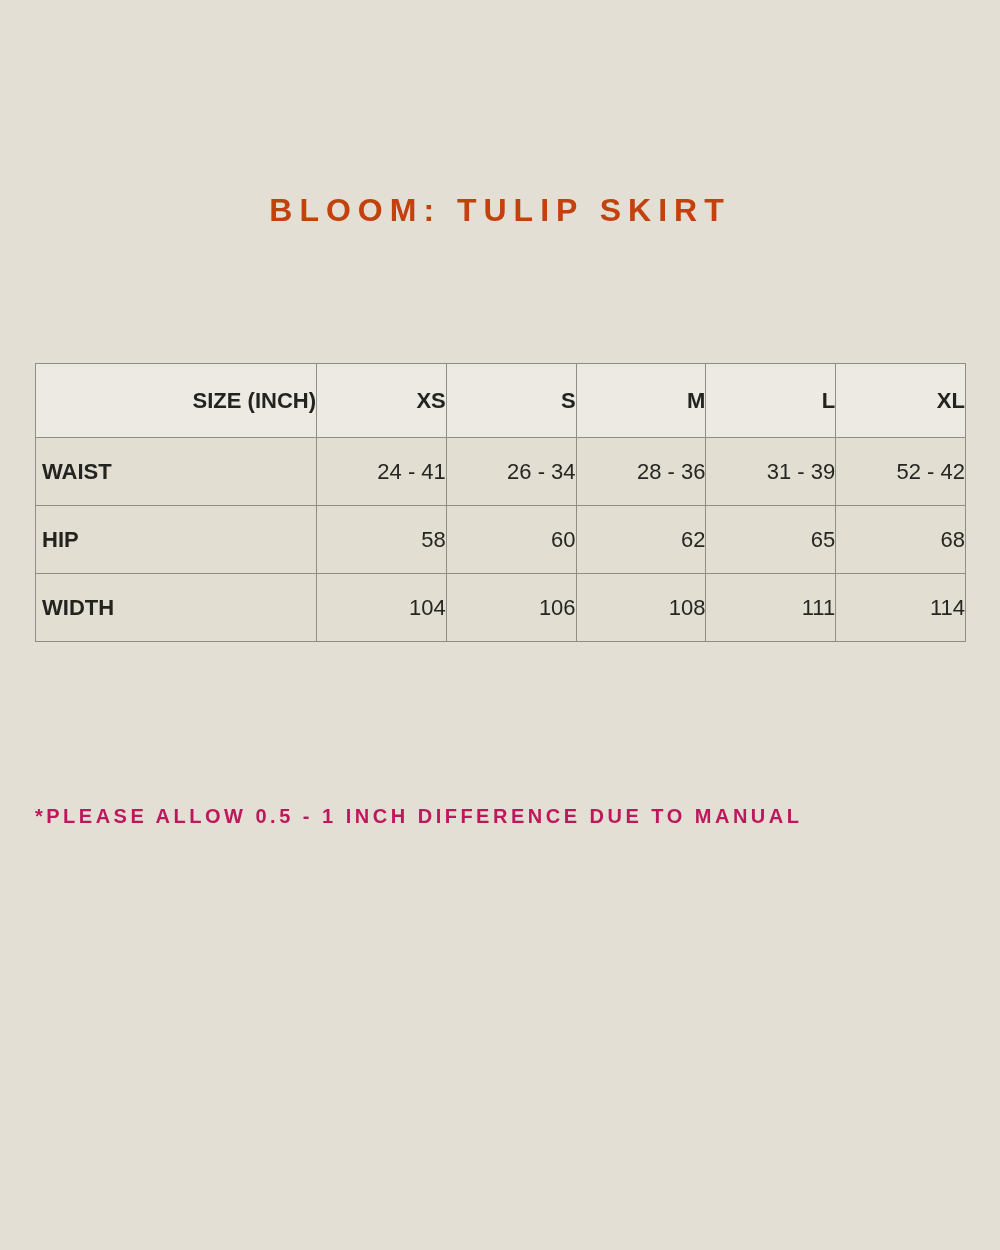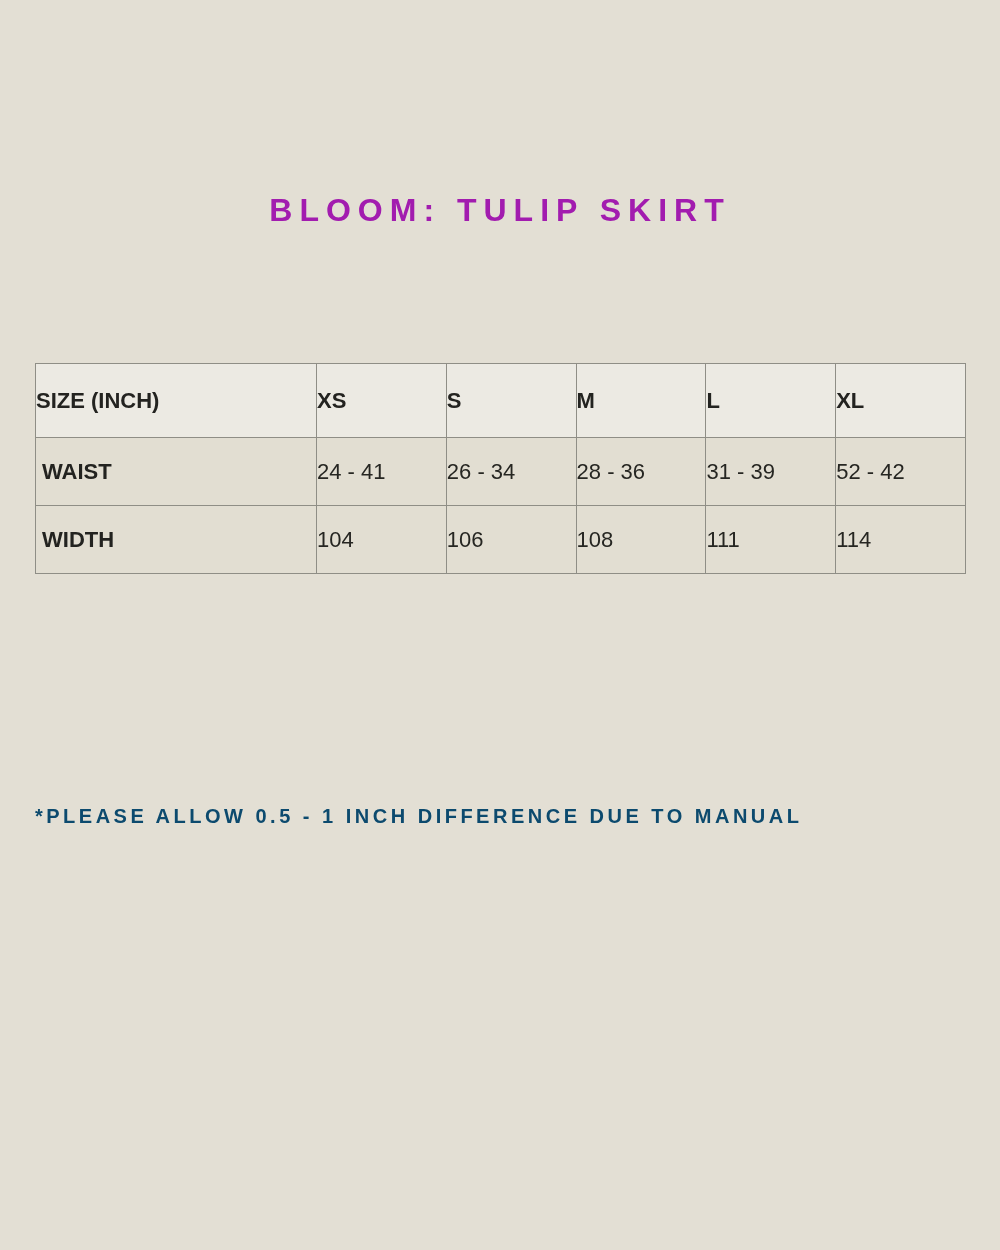--- a/index.html
+++ b/index.html
@@ -16,42 +16,42 @@
 
   .title {
     position: absolute;
     top: 192px;
     left: 0;
     width: 1000px;
     text-align: center;
     font-size: 32px;
     font-weight: bold;
     letter-spacing: 7px;
-    color: #a21caf;
+    color: #c2410c;
     white-space: nowrap;
   }
 
   table.size-chart {
     position: absolute;
     left: 35px;
     top: 363px;
     width: 930px;
     border-collapse: collapse;
     table-layout: fixed;
     color: #262622;
   }
   table.size-chart col.label-col { width: 281px; }
   table.size-chart col.size-col  { width: 129.8px; }
 
   table.size-chart th,
   table.size-chart td {
     border: 1.5px solid #8f8e86;
     font-size: 22px;
     vertical-align: middle;
-    text-align: left;
+    text-align: right;
   }
 
   table.size-chart thead th {
     height: 74px;
     background: #eceae3;
     font-weight: bold;
     color: #232320;
   }
 
   table.size-chart tbody td {
@@ -68,21 +68,21 @@
   }
 
   .disclaimer {
     position: absolute;
     left: 35px;
     top: 797px;
     font-size: 20px;
     font-weight: bold;
     letter-spacing: 3.5px;
     line-height: 39px;
-    color: #0c4a6e;
+    color: #be185d;
     white-space: nowrap;
   }
 </style>
 </head>
 <body>
 
 <div class="canvas">
 
   <div class="title">BLOOM: TULIP SKIRT</div>
 
@@ -108,20 +108,28 @@
     <tbody>
       <tr>
         <td class="row-label">WAIST</td>
         <td>24 - 41</td>
         <td>26 - 34</td>
         <td>28 - 36</td>
         <td>31 - 39</td>
         <td>52 - 42</td>
       </tr>
       <tr>
+        <td class="row-label">HIP</td>
+        <td>58</td>
+        <td>60</td>
+        <td>62</td>
+        <td>65</td>
+        <td>68</td>
+      </tr>
+      <tr>
         <td class="row-label">WIDTH</td>
         <td>104</td>
         <td>106</td>
         <td>108</td>
         <td>111</td>
         <td>114</td>
       </tr>
     </tbody>
   </table>
 

